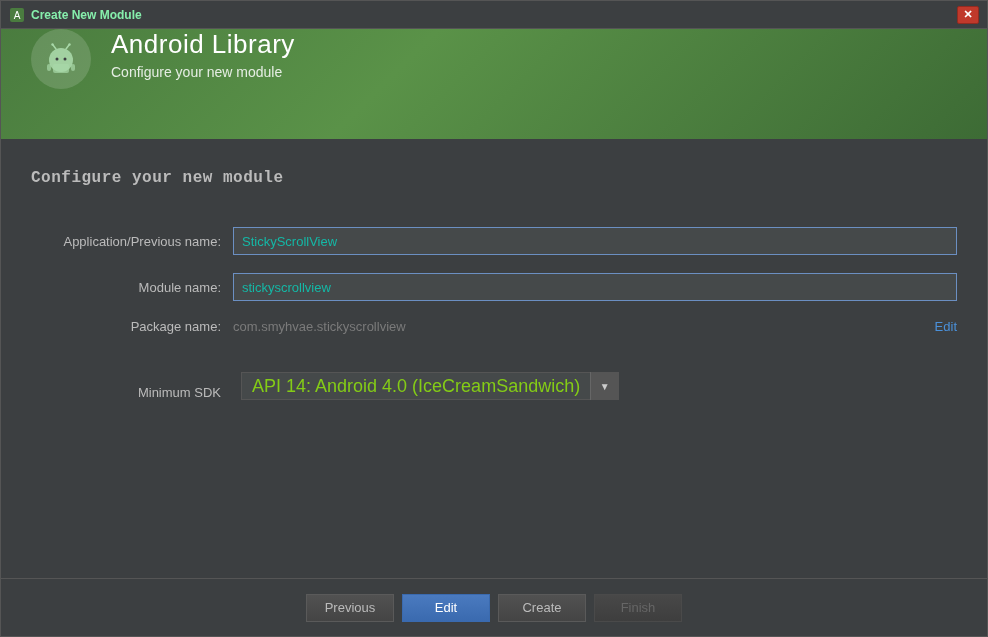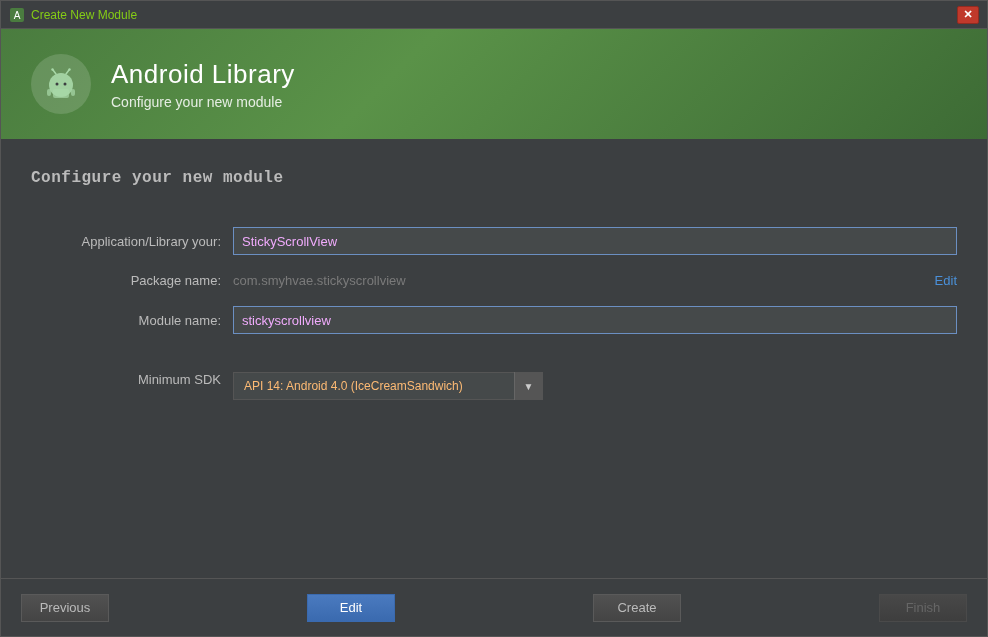--- a/index.html
+++ b/index.html
@@ -37,23 +37,24 @@
       gap: 6px;
       flex-shrink: 0;
     }
 
     .title-bar-icon {
       width: 16px;
       height: 16px;
     }
 
     .title-bar-text {
-      color: #84cc16;
+      color: #86efac;
       font-size: 12px;
       flex: 1;
+      font-weight: bold;
     }
 
     .title-bar-close {
       width: 22px;
       height: 18px;
       background: #c0392b;
       border: 1px solid #922b21;
       border-radius: 2px;
       display: flex;
       align-items: center;
@@ -61,21 +62,21 @@
       cursor: pointer;
       color: #fff;
       font-size: 11px;
       font-weight: bold;
     }
 
     .header-banner {
       height: 110px;
       background: linear-gradient(135deg, #4a7c3f 0%, #5a9248 40%, #3d6b35 100%);
       display: flex;
-      align-items: center;
+      align-items: flex-start;
       padding: 0 30px;
       gap: 20px;
       flex-shrink: 0;
     }
 
     .android-logo {
       width: 60px;
       height: 60px;
       background: rgba(255,255,255,0.15);
       border-radius: 50%;
@@ -145,21 +146,21 @@
       color: #bbbbbb;
       font-size: 13px;
       flex-shrink: 0;
     }
 
     .form-input {
       flex: 1;
       height: 28px;
       background: #45494a;
       border: 1px solid #6b8fc2;
-      color: #f0abfc;
+      color: #14b8a6;
       font-size: 13px;
       padding: 0 8px;
       outline: none;
       font-family: inherit;
     }
 
     .package-value {
       flex: 1;
       color: #7a7a7a;
       font-size: 13px;
@@ -168,22 +169,22 @@
     .edit-link {
       color: #4a90d9;
       text-decoration: none;
       font-size: 13px;
       cursor: pointer;
       margin-left: auto;
     }
 
     .sdk-row {
       display: flex;
-      align-items: flex-start;
-      gap: 12px;
+      align-items: flex-end;
+      gap: 20px;
       margin-top: 20px;
     }
 
     .sdk-label {
       width: 190px;
       text-align: right;
       color: #bbbbbb;
       font-size: 13px;
       flex-shrink: 0;
     }
@@ -192,22 +193,22 @@
       display: flex;
       align-items: center;
       height: 28px;
       border: 1px solid #555;
       background: #45494a;
       cursor: pointer;
     }
 
     .sdk-dropdown-text {
       padding: 0 10px;
-      color: #fdba74;
-      font-size: 12px;
+      color: #84cc16;
+      font-size: 18px;
       background: #45494a;
       height: 100%;
       display: flex;
       align-items: center;
       min-width: 280px;
     }
 
     .sdk-dropdown-arrow {
       width: 28px;
       height: 28px;
@@ -218,21 +219,21 @@
       justify-content: center;
       color: #ccc;
       font-size: 10px;
     }
 
     .footer {
       height: 58px;
       border-top: 1px solid #555;
       display: flex;
       align-items: center;
-      justify-content: space-between;
+      justify-content: center;
       padding: 0 20px;
       gap: 8px;
       flex-shrink: 0;
     }
 
     .btn {
       height: 28px;
       min-width: 88px;
       padding: 0 16px;
       border: 1px solid #5a5a5a;
@@ -302,34 +303,34 @@
     </div>
   </div>
 
   <div class="content">
     <div class="page-title">Configure your new module</div>
 
     <div class="form-area">
 
       <div class="form-row">
         <label class="form-label">
-          <span>Application/Library your:</span>
+          <span>Application/Previous name:</span>
         </label>
         <input class="form-input" type="text" value="StickyScrollView" style="">
+      </div>
+
+      <div class="form-row">
+        <label class="form-label">Module name:</label>
+        <input class="form-input" type="text" value="stickyscrollview" style="">
       </div>
 
       <div class="form-row">
         <label class="form-label">Package name:</label>
         <span class="package-value">com.smyhvae.stickyscrollview</span>
         <a class="edit-link">Edit</a>
-      </div>
-
-      <div class="form-row">
-        <label class="form-label">Module name:</label>
-        <input class="form-input" type="text" value="stickyscrollview" style="">
       </div>
 
       <div class="sdk-row">
         <label class="sdk-label">Minimum SDK</label>
         <div class="sdk-dropdown">
           <span class="sdk-dropdown-text">API 14: Android 4.0 (IceCreamSandwich)</span>
           <div class="sdk-dropdown-arrow">▼</div>
         </div>
       </div>
 

